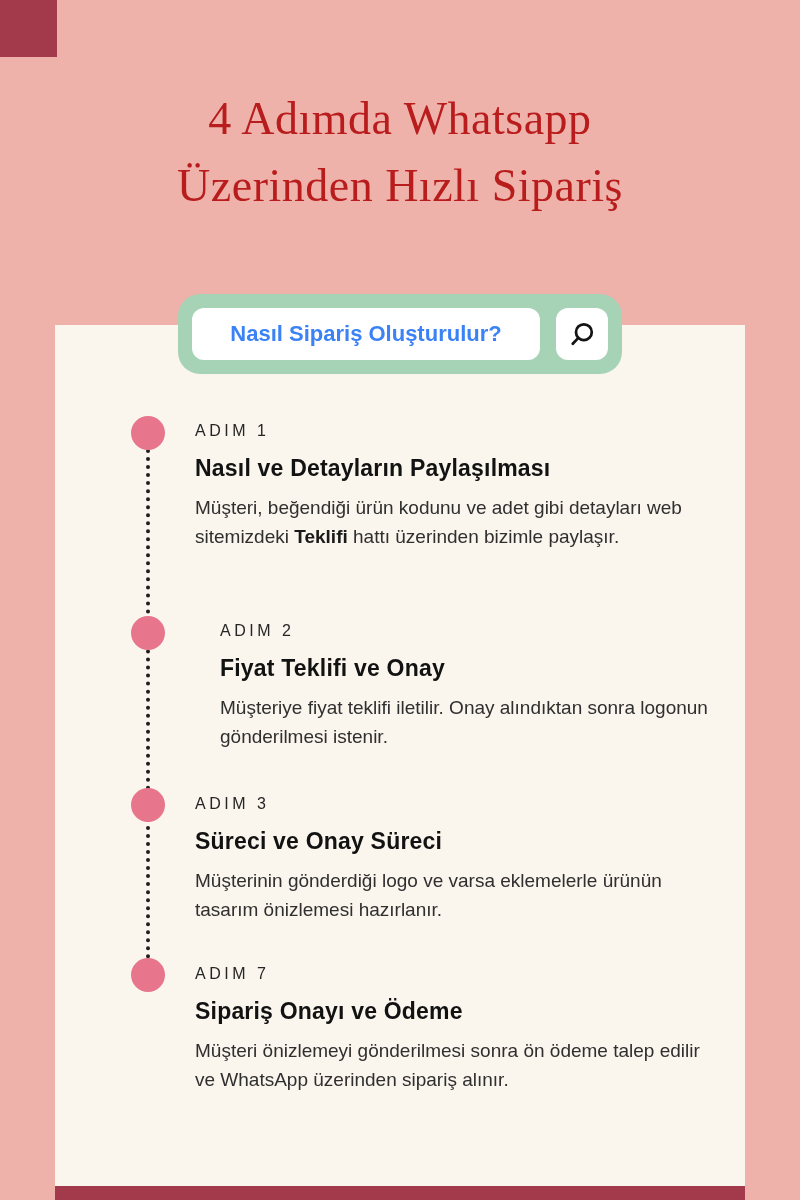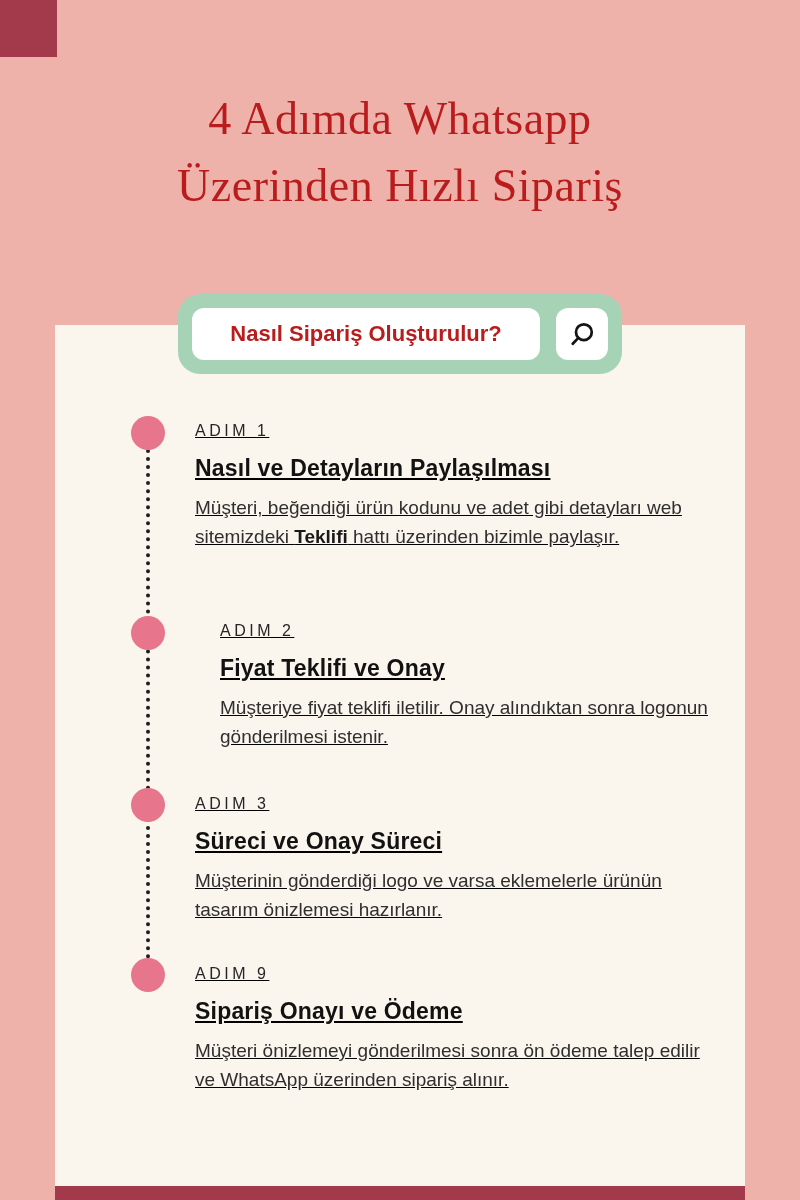--- a/index.html
+++ b/index.html
@@ -61,21 +61,21 @@
   .search-input {
     flex: 1;
     height: 52px;
     background: #ffffff;
     border-radius: 12px;
     display: flex;
     align-items: center;
     justify-content: center;
     font-weight: 700;
     font-size: 22px;
-    color: #b91c1c;
+    color: #3b82f6;
     cursor: pointer;
   }
   .search-btn {
     width: 52px;
     height: 52px;
     background: #ffffff;
     border-radius: 12px;
     border: none;
     display: flex;
     align-items: center;
@@ -99,21 +99,20 @@
   }
   .dot-1 { top: 416px; }
   .dot-2 { top: 616px; }
   .dot-3 { top: 788px; }
   .dot-4 { top: 958px; }
 
   .step {
     position: absolute;
     left: 195px;
     width: 515px;
-    text-decoration: underline;
   }
   .step-1 { top: 422px; }
   .step-2 { top: 622px; margin-left: 25px; }
   .step-3 { top: 795px; }
   .step-4 { top: 965px; }
 
   .step-label {
     display: block;
     font-size: 16px;
     letter-spacing: 3.5px;
@@ -181,20 +180,20 @@
     <p class="step-body">Müşteriye fiyat teklifi iletilir. Onay alındıktan sonra logonun gönderilmesi istenir.</p>
   </div>
 
   <div class="step step-3">
     <span class="step-label">ADIM 3</span>
     <h2 class="step-title">Süreci ve Onay Süreci</h2>
     <p class="step-body">Müşterinin gönderdiği logo ve varsa eklemelerle ürünün tasarım önizlemesi hazırlanır.</p>
   </div>
 
   <div class="step step-4">
-    <span class="step-label">ADIM 9</span>
+    <span class="step-label">ADIM 7</span>
     <h2 class="step-title">Sipariş Onayı ve Ödeme</h2>
     <p class="step-body">Müşteri önizlemeyi gönderilmesi sonra ön ödeme talep edilir ve WhatsApp üzerinden sipariş alınır.</p>
   </div>
 
   <div class="footer-accent"></div>
 
 </div>
 
 </body></html>

